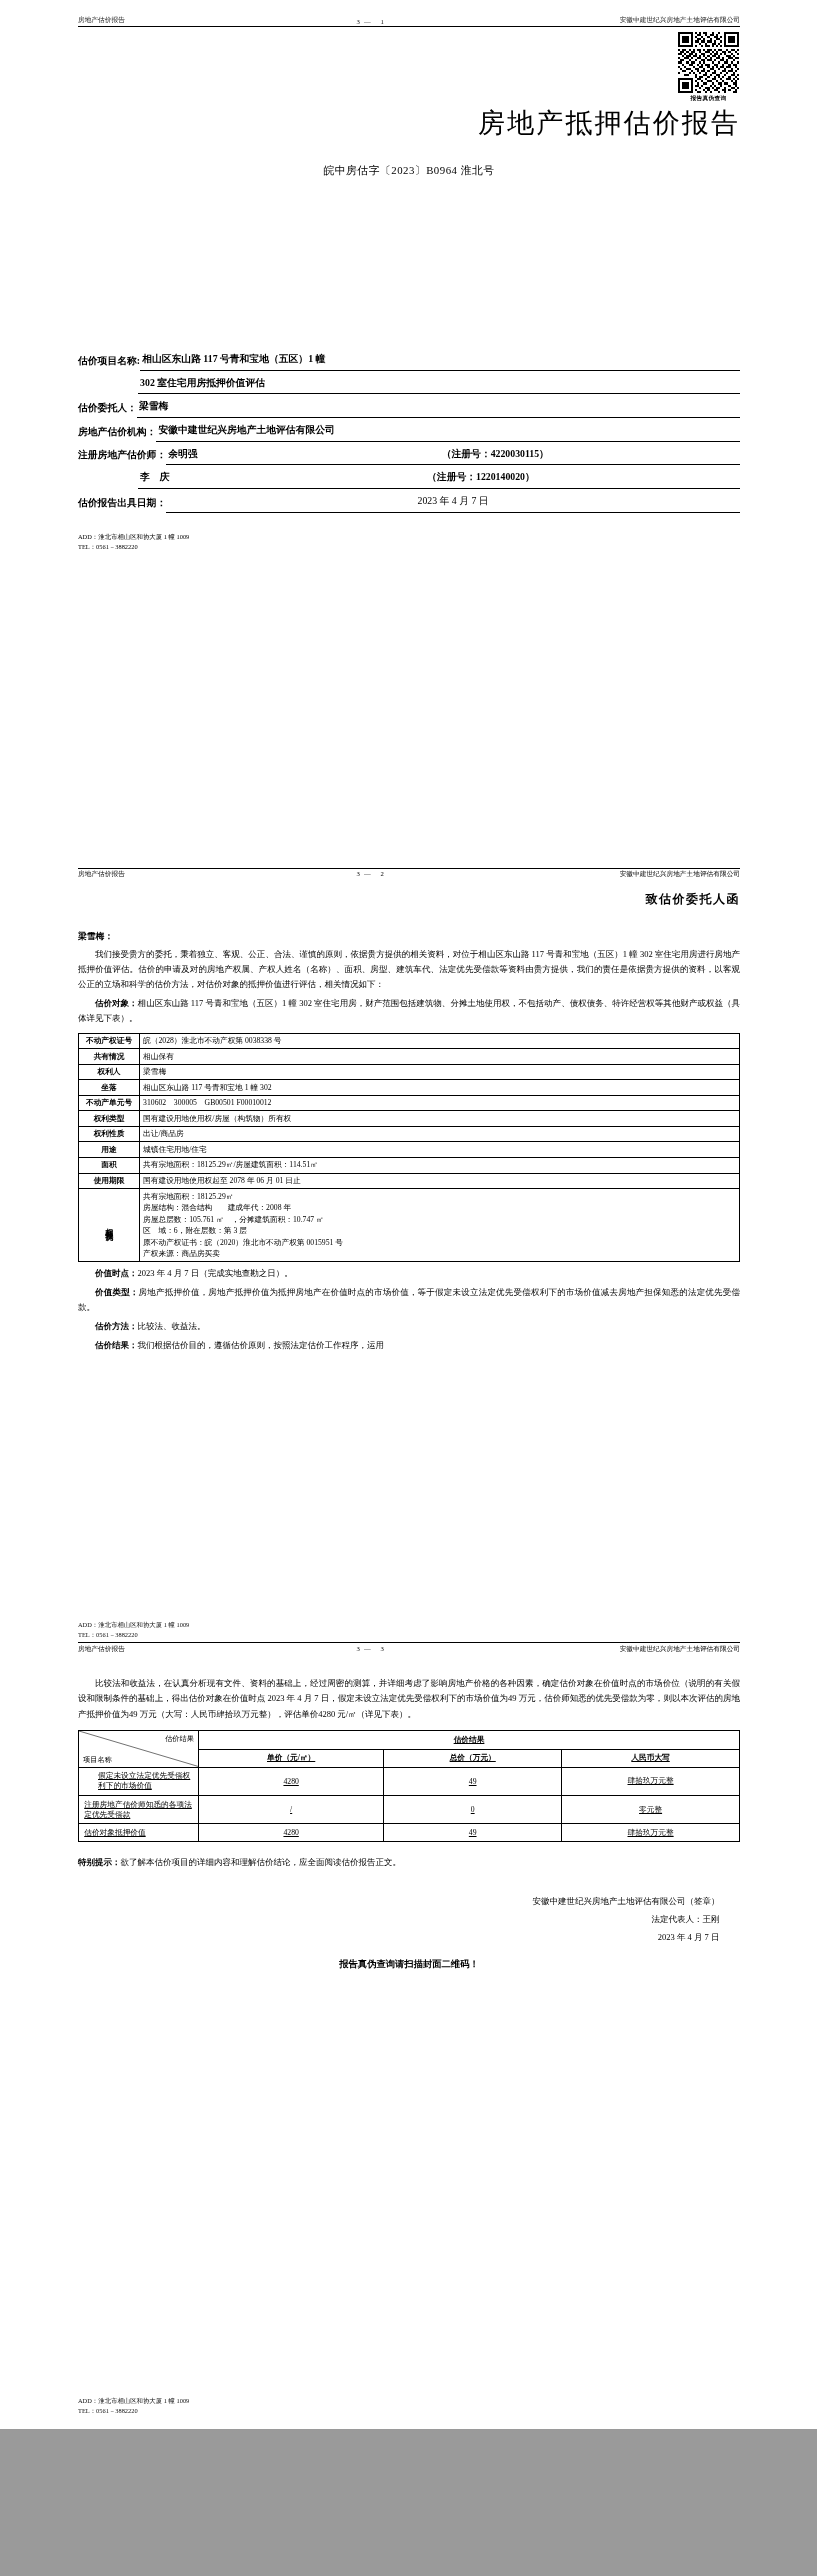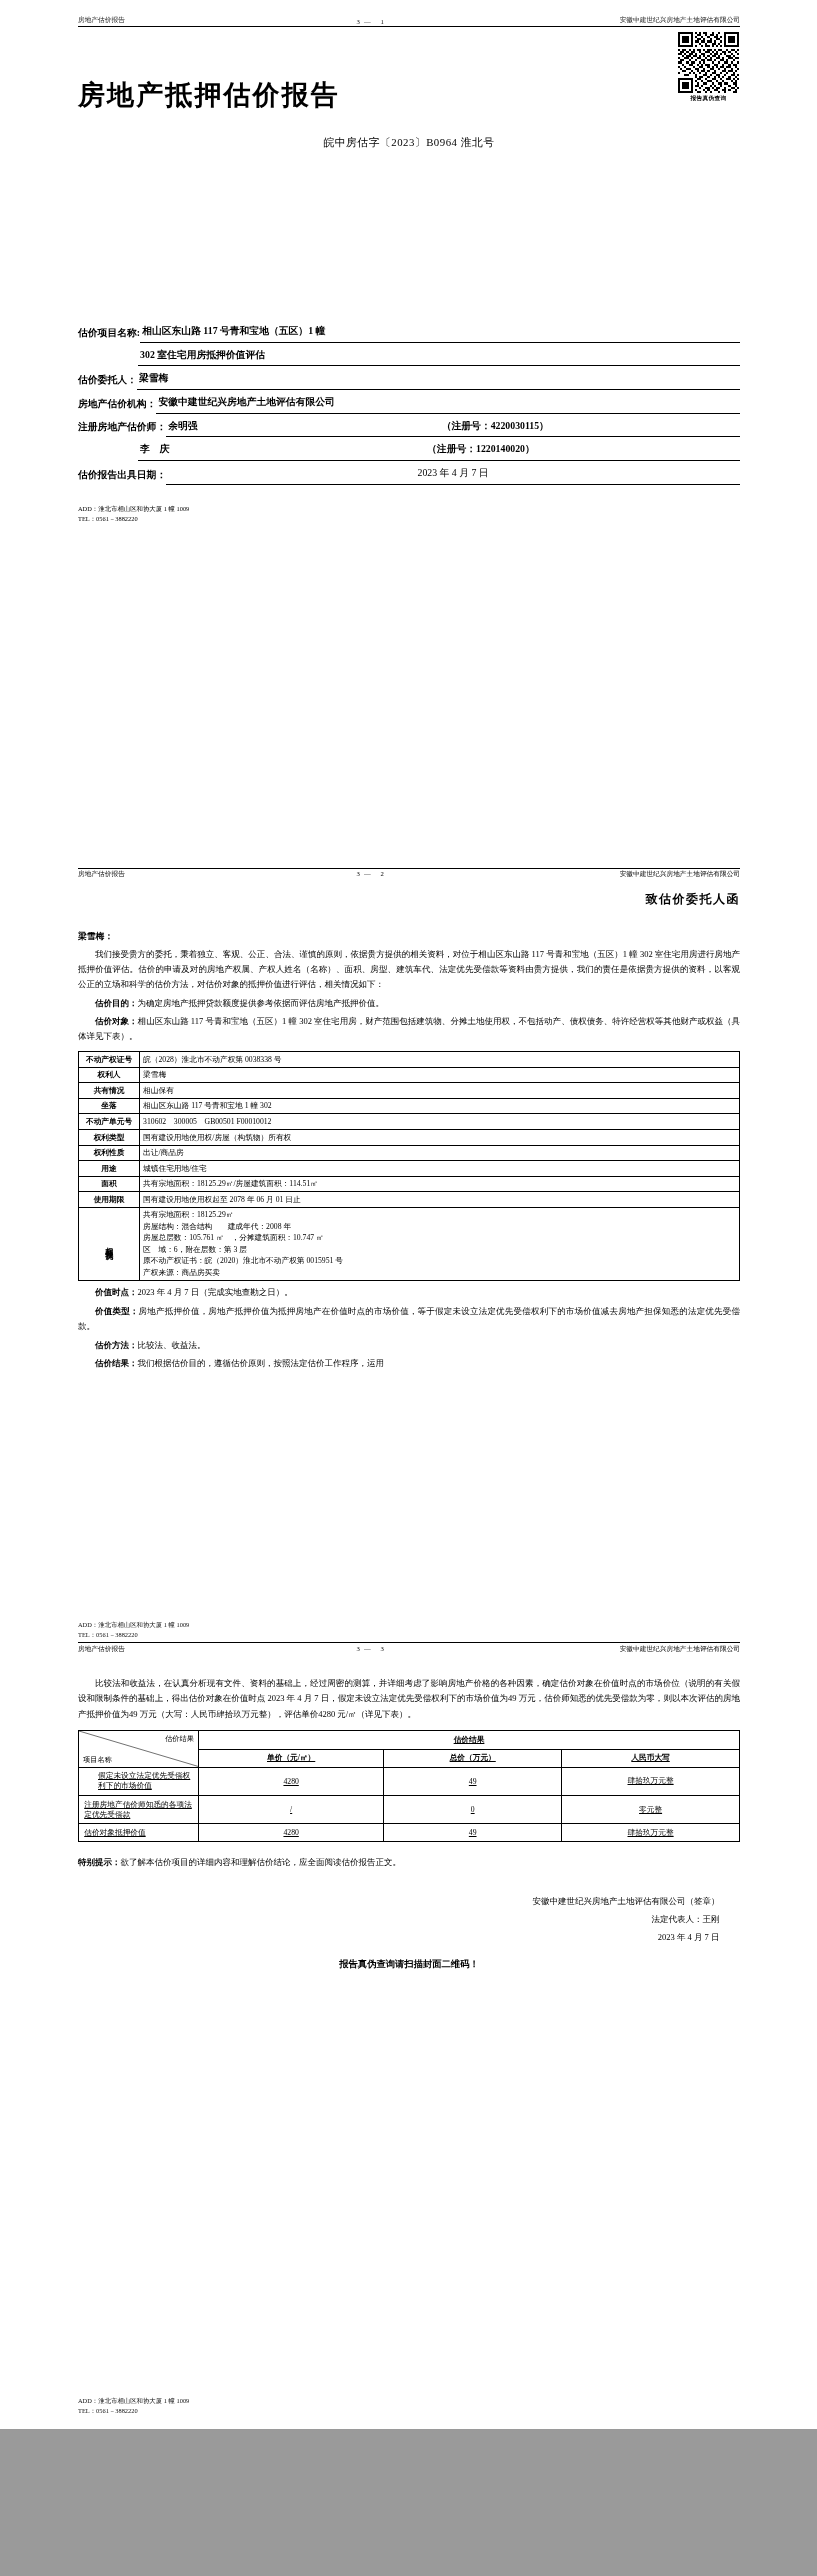--- a/index.html
+++ b/index.html
@@ -67,25 +67,25 @@
   .qr-cap {
     font-size: 5.7px;
     font-weight: bold;
     margin-top: 2.1px;
     letter-spacing: 0.3px;
     white-space: nowrap;
   }
 
   
   .cover-title {
-    text-align: left;
+    text-align: right;
     font-size: 27px;
-    font-weight: bold;
+    font-weight: normal;
     letter-spacing: 2.1px;
-    margin-top: 50px;
+    margin-top: 78px;
     font-family: "Liberation Serif", serif;
   }
   .cover-sub {
     text-align: center;
     font-size: 10.8px;
     margin-top: 23px;
     letter-spacing: 0.5px;
   }
 
   .cover-fields {
@@ -515,41 +515,38 @@
 <div class="page page-2">
   <div class="page-inner">
     <div class="doc-title2">致估价委托人函</div>
 
     <div class="salutation">梁雪梅：</div>
 
     <p class="body">
       <span>我们接受贵方的委托，秉着独立、客观、公正、合法、谨慎的原则，依据贵方提供的相关资料，对位于相山区东山路 117 号青和宝地（五区）1 幢 302 室住宅用房进行房地产抵押价值评估。估价的申请及对的房地产权属、产权人姓名（名称）、面积、房型、建筑车代、法定优先受偿款等资料由贵方提供，我们的责任是依据贵方提供的资料，以客观公正的立场和科学的估价方法，对估价对象的抵押价值进行评估，相关情况如下：</span>
     </p>
 
-    <p class="body">
-      <span class="b">估价目的：</span><span>为确定房地产抵押贷款额度提供参考依据而评估房地产抵押价值。</span>
-    </p>
 
     <p class="body">
       <span class="b">估价对象：</span><span>相山区东山路 117 号青和宝地（五区）1 幢 302 室住宅用房，财产范围包括建筑物、分摊土地使用权，不包括动产、债权债务、特许经营权等其他财产或权益（具体详见下表）。</span>
     </p>
 
     <table class="ptable">
       <tbody>
         <tr>
             <td class="ptkey">不动产权证号</td>
             <td>皖（2028）淮北市不动产权第 0038338 号</td>
           </tr>
         <tr>
+            <td class="ptkey">共有情况</td>
+            <td>相山保有</td>
+          </tr>
+        <tr>
             <td class="ptkey">权利人</td>
             <td>梁雪梅</td>
-          </tr>
-        <tr>
-            <td class="ptkey">共有情况</td>
-            <td>相山保有</td>
           </tr>
         <tr>
             <td class="ptkey">坐落</td>
             <td>相山区东山路 117 号青和宝地 1 幢 302</td>
           </tr>
         <tr>
             <td class="ptkey">不动产单元号</td>
             <td>310602　300005　GB00501 F00010012</td>
           </tr>
         <tr>

